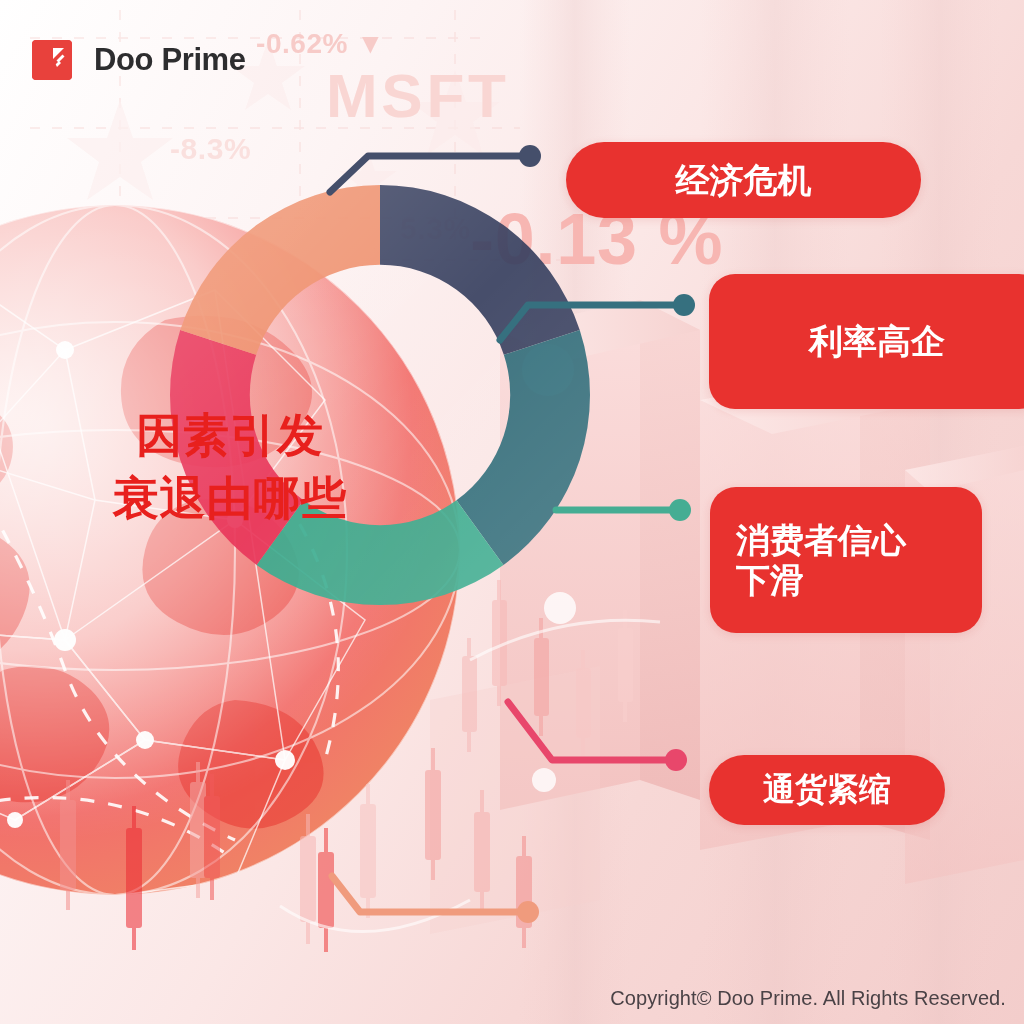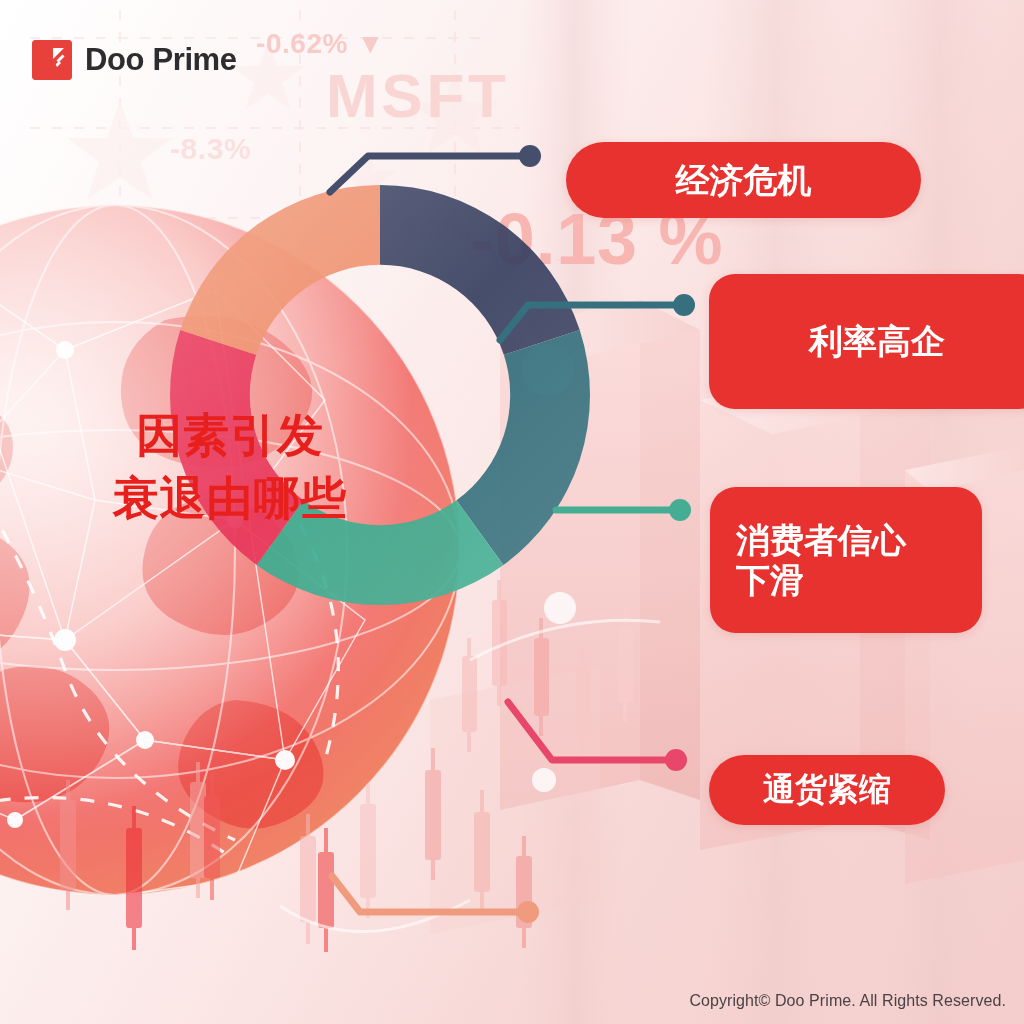--- a/index.html
+++ b/index.html
@@ -54,28 +54,28 @@
 
   
   #headline{
     position:absolute;left:70px;top:404px;width:320px;
     color:#e8201d;font-weight:700;font-size:46px;line-height:1.38;
     text-align:center;letter-spacing:.02em;
   }
   #headline span{display:block;}
 
   
-  #logo{position:absolute;left:32px;top:40px;display:flex;align-items:center;gap:13px;}
+  #logo{position:absolute;left:32px;top:40px;display:flex;align-items:center;gap:22px;}
   #logo .mark{width:40px;height:40px;border-radius:4px;background:#e8413c;position:relative;overflow:hidden;}
   #logo .word{color:#2d2d2f;font-size:31px;font-weight:700;letter-spacing:-.012em;}
 
   
   #footer{
     position:absolute;right:18px;bottom:14px;
-    color:#4a4246;font-size:16px;font-weight:400;letter-spacing:.005em;
+    color:#4a4246;font-size:20px;font-weight:400;letter-spacing:.005em;
   }
 </style>
 </head>
 <body>
 
 <div id="stage">
 
   <div class="bg-layer bg-base"></div>
 
   <svg class="bg-bars" viewBox="0 0 1024 1024">

